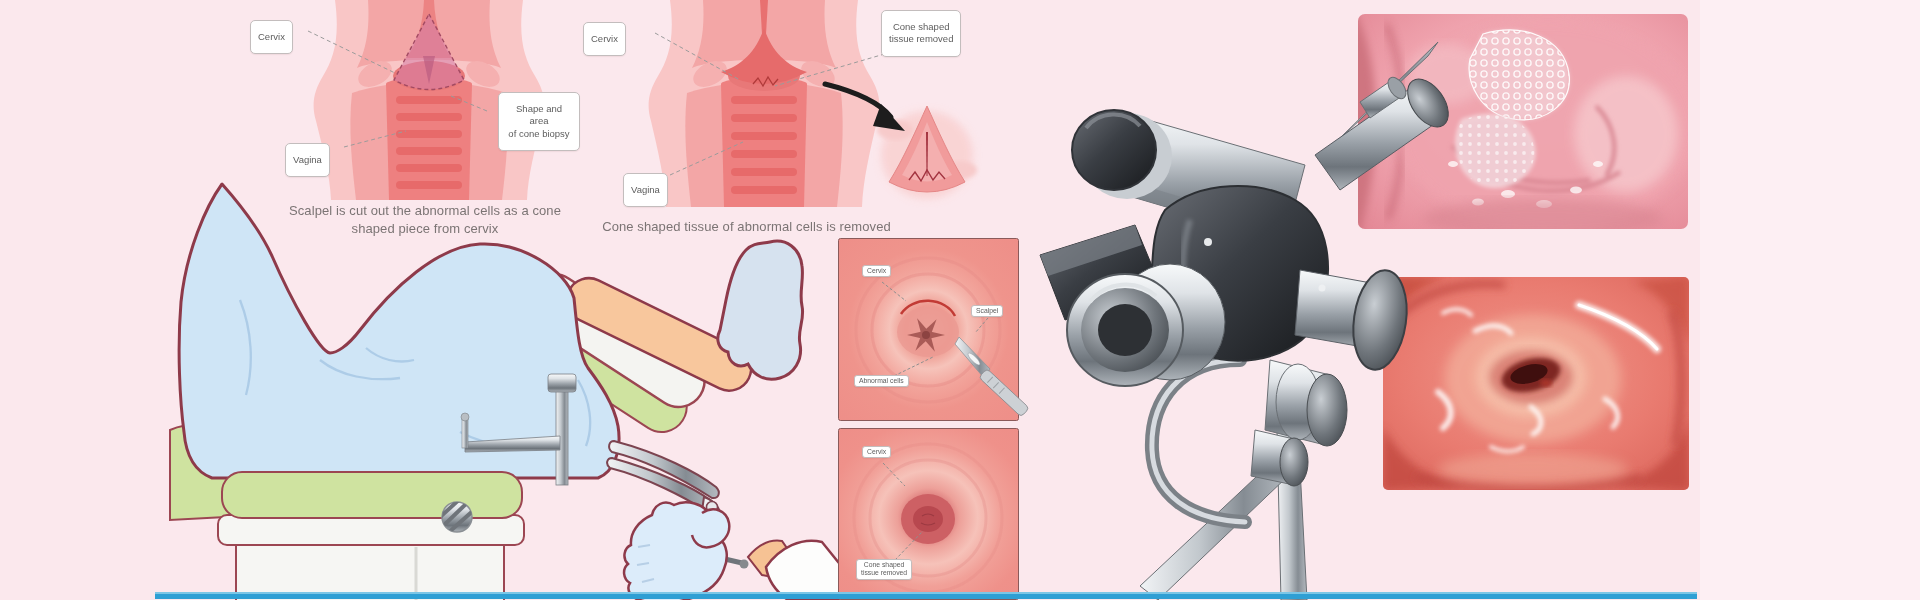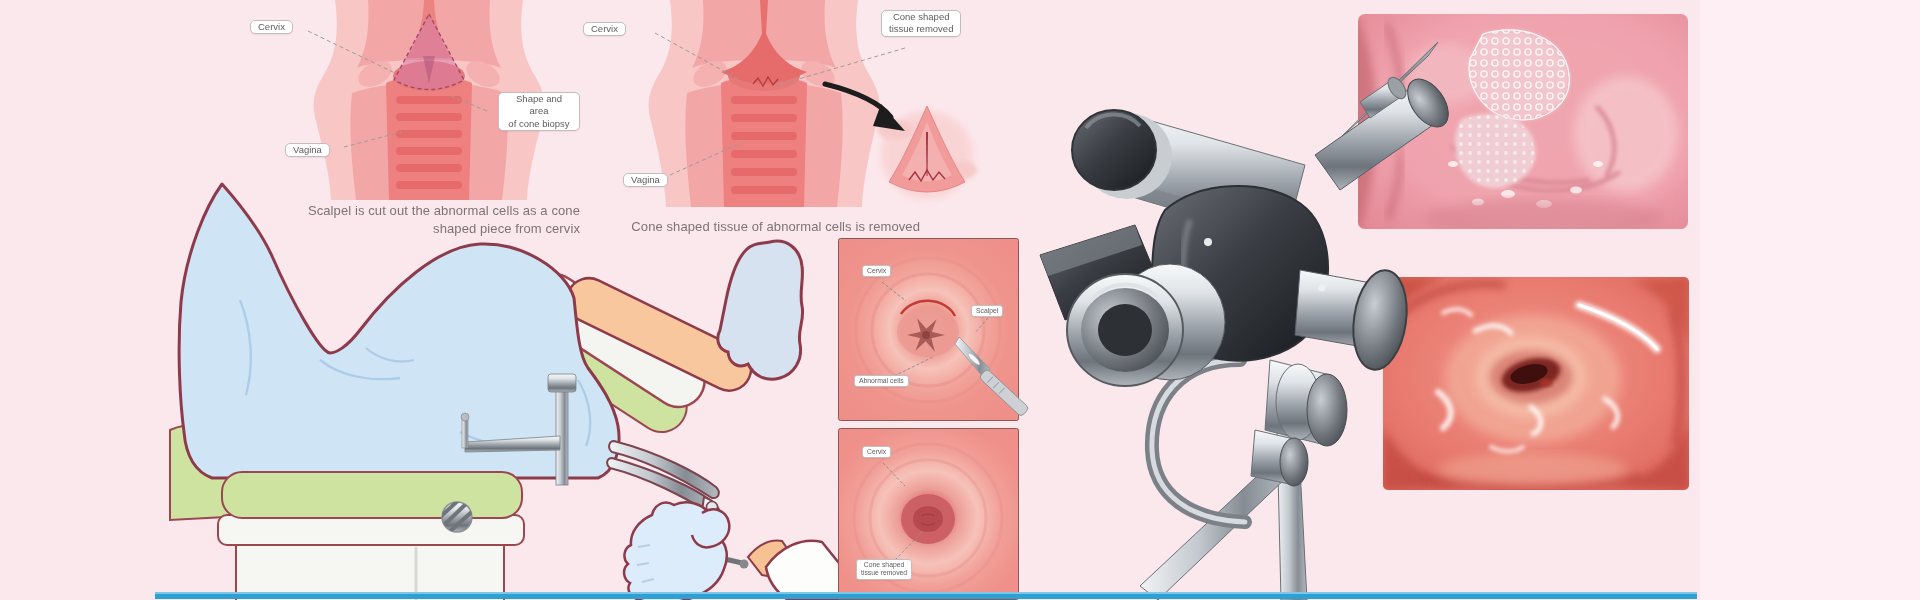--- a/index.html
+++ b/index.html
@@ -3,24 +3,24 @@
 <meta charset="utf-8">
 <style>
   html,body{margin:0;padding:0;background:#fdeff3;}
   .stage{position:relative;width:1920px;height:600px;overflow:hidden;
          background:#fbe8ed;font-family:"Liberation Sans",sans-serif;}
   .right-strip{position:absolute;left:1700px;top:0;width:220px;height:600px;background:#fdeff3;}
   section{position:absolute;}
   svg{position:absolute;left:0;top:0;overflow:visible;}
   .abs{position:absolute;}
   .tag{position:absolute;background:#ffffff;border:1px solid #c3bdbd;border-radius:5px;
-       font-size:9.5px;color:#5d5d5d;padding:0 7px;line-height:1.3;text-align:center;
+       font-size:9.5px;color:#5d5d5d;padding:10px 7px;line-height:1.3;text-align:center;
        white-space:pre-line;box-shadow:0 1px 1px rgba(120,60,60,.08);}
   .tag.xs{font-size:6.8px;padding:1px 4px;border-radius:3px;line-height:1.25;}
-  .cap{position:absolute;font-size:13px;color:#7b7474;text-align:right;line-height:1.35;
+  .cap{position:absolute;font-size:13px;color:#7b7474;text-align:center;line-height:1.35;
        white-space:pre-line;letter-spacing:.1px;}
   .accent-line{position:absolute;left:155px;top:592px;width:1542px;height:5px;
                background:#2f9fd4;border-top:2px solid #7cc6e6;}
 </style>
 </head>
 <body>
 
 <div class="stage">
 
   <svg width="0" height="0">
@@ -234,21 +234,21 @@
       <g stroke="#9b9b9b" stroke-width="1" stroke-dasharray="4,3" fill="none">
         <path d="M80,33 L165,80"></path>
           <path d="M330,48 L200,86"></path>
           <path d="M95,175 L168,142"></path>
       </g>
     </svg>
     <div class="tag" style="left:8px;top:22px">Cervix</div>
     <div class="tag" style="left:306px;top:10px">Cone shaped
 tissue removed</div>
     <div class="tag" style="left:48px;top:173px">Vagina</div>
-    <div class="cap" style="left:20px;top:218px;width:325px">Cone shaped tissue of abnormal cells is removed</div>
+    <div class="cap" style="left:9px;top:218px;width:325px">Cone shaped tissue of abnormal cells is removed</div>
   </section>
 
   <section style="left:838px;top:238px;width:181px;height:183px">
     <svg width="181" height="183" viewBox="0 0 181 183">
       <rect x=".5" y=".5" width="180" height="182" rx="2" fill="url(#c1g)" stroke="#8a5a5a"></rect>
       <circle cx="90" cy="92" r="56" fill="none" stroke="#d96f6f" stroke-width="3" opacity=".22"></circle>
       <circle cx="90" cy="92" r="72" fill="none" stroke="#d96f6f" stroke-width="3" opacity=".15"></circle>
       <ellipse cx="90" cy="94" rx="31" ry="25" fill="#eb9a92" opacity=".8"></ellipse>
       <path d="M63,76 A30,25 0 0 1 117,78" fill="none" stroke="#c23b35" stroke-width="2.5"></path>
       <g transform="translate(88 97)" fill="#aa5b57">

